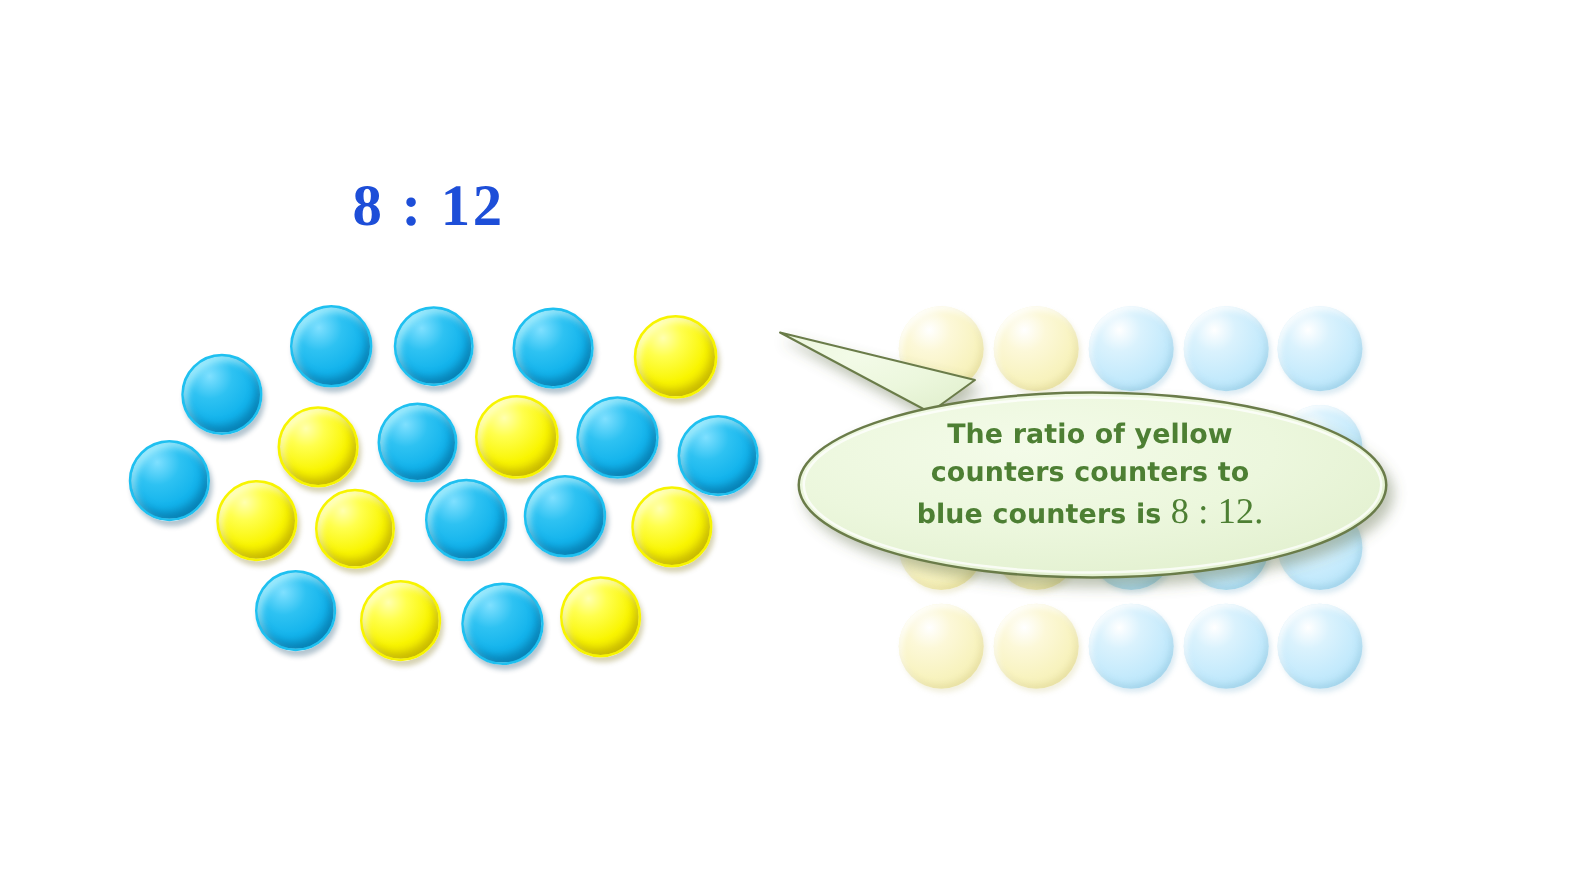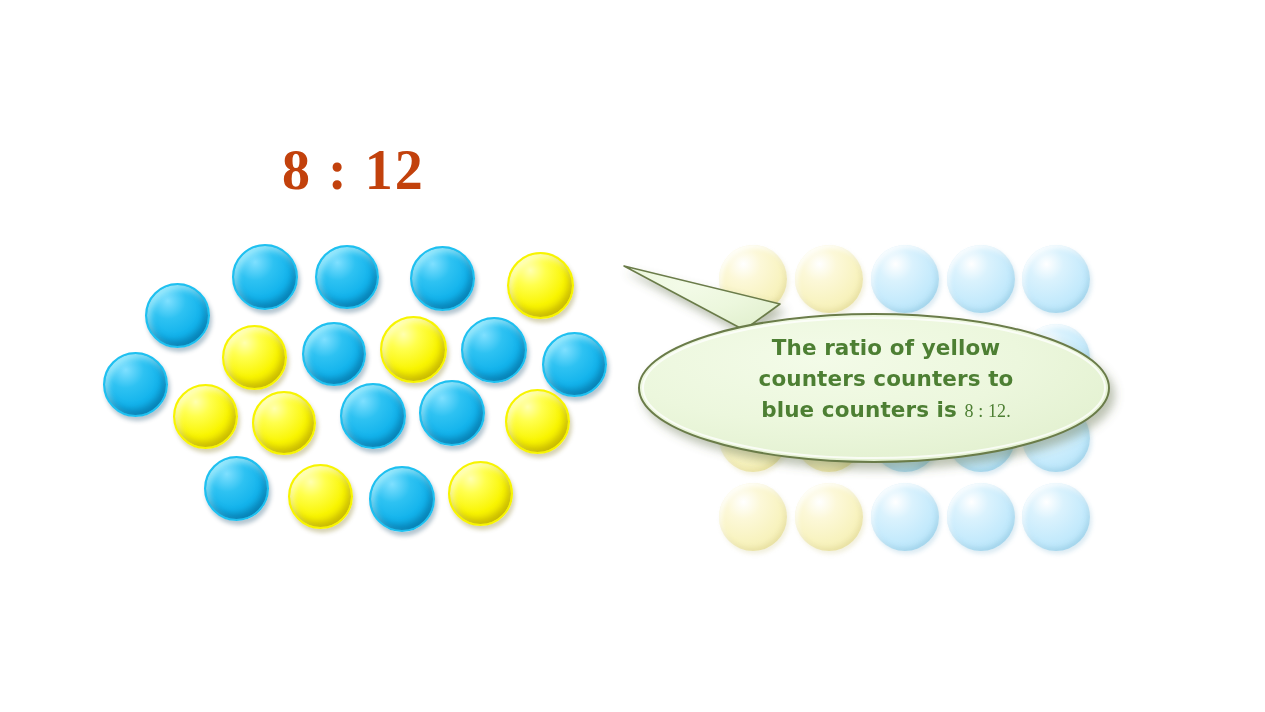--- a/index.html
+++ b/index.html
@@ -17,23 +17,23 @@
     background: #ffffff;
     overflow: hidden;
   }
 
   
   #ratio-title {
     position: absolute;
     left: 282px;
     top: 142px;
     font-family: "Liberation Serif", "DejaVu Serif", serif;
-    font-size: 56px;
+    font-size: 47px;
     font-weight: bold;
-    color: #c2410c;
+    color: #1d4ed8;
     letter-spacing: 2px;
     white-space: nowrap;
     line-height: 1;
   }
 
   
   .counter {
     position: absolute;
     border-radius: 50%;
     box-sizing: border-box;
@@ -89,35 +89,35 @@
     height: 215px;
   }
   #speech-bubble-group svg {
     position: absolute;
     left: 0;
     top: 0;
     overflow: visible;
   }
   #bubble-text {
     position: absolute;
-    left: 76px;
+    left: 62px;
     top: 74px;
     width: 396px;
     text-align: center;
     font-family: "DejaVu Sans", "Liberation Sans", sans-serif;
     font-size: 21.5px;
     font-weight: bold;
     line-height: 31px;
     color: #4d7f33;
     letter-spacing: .1px;
   }
   #bubble-text .ratio-inline {
     font-family: "Liberation Serif", "DejaVu Serif", serif;
     font-weight: normal;
-    font-size: 18px;
+    font-size: 29px;
   }
 </style>
 </head>
 <body>
 
 <div id="slide">
 
   <div id="background-counter-grid">
       <div class="pale yellow" style="left: 719px; top: 245px; width: 68px; height: 68px;"></div>
       <div class="pale yellow" style="left: 795px; top: 245px; width: 68px; height: 68px;"></div>

